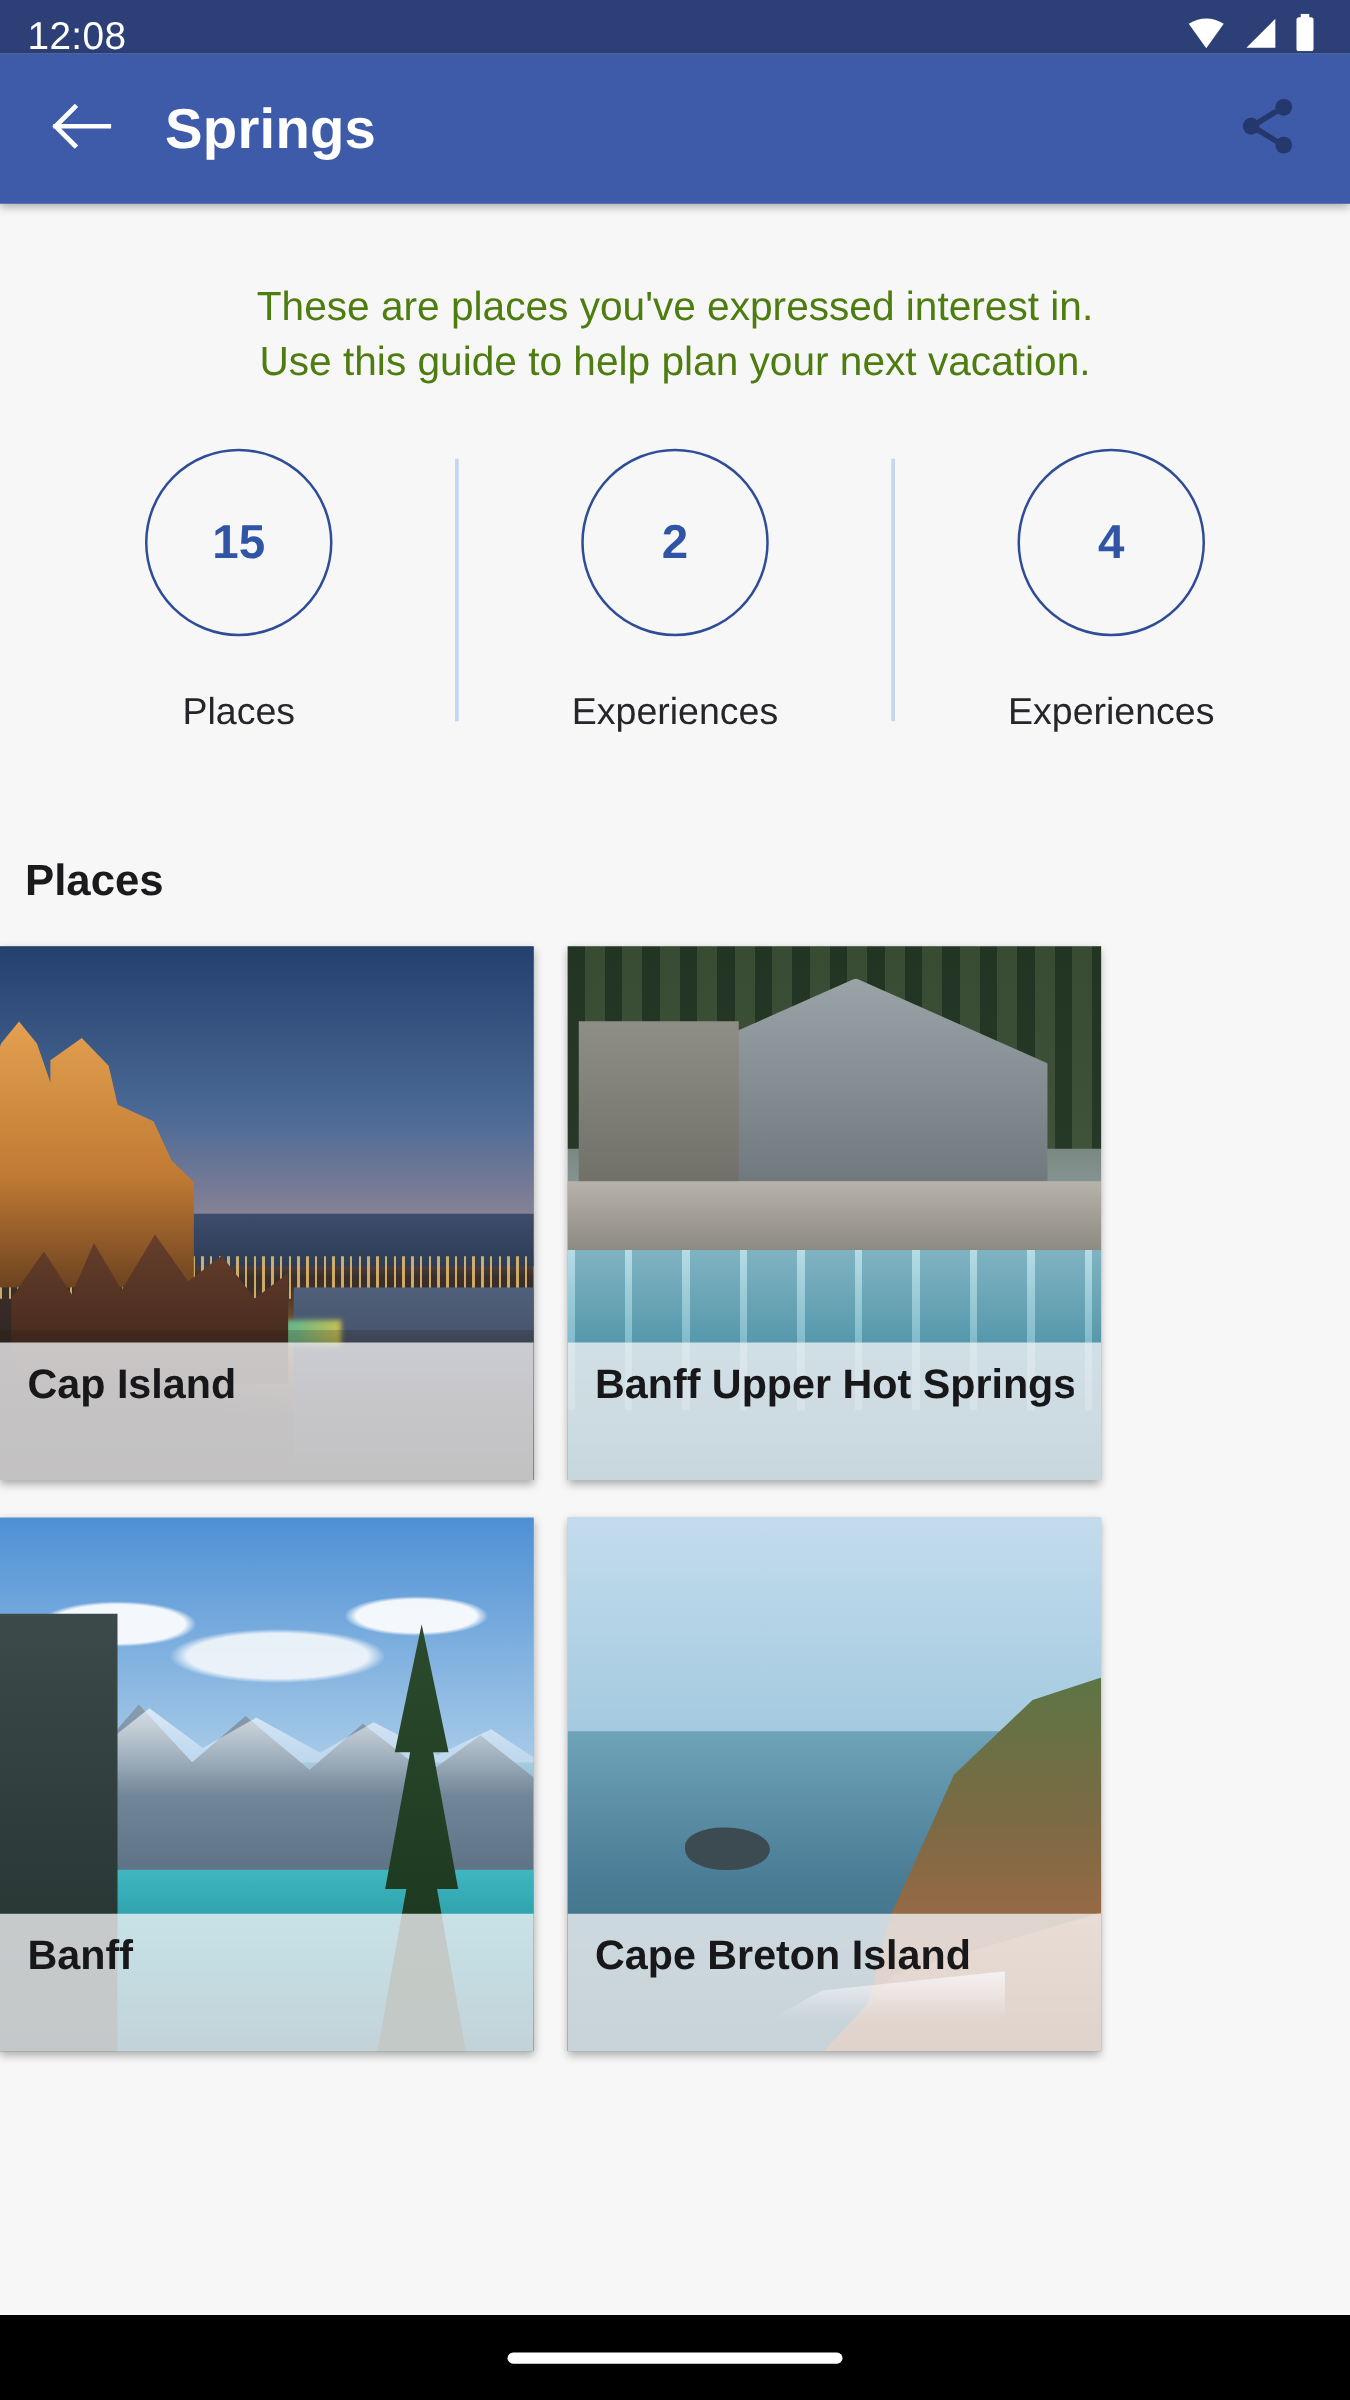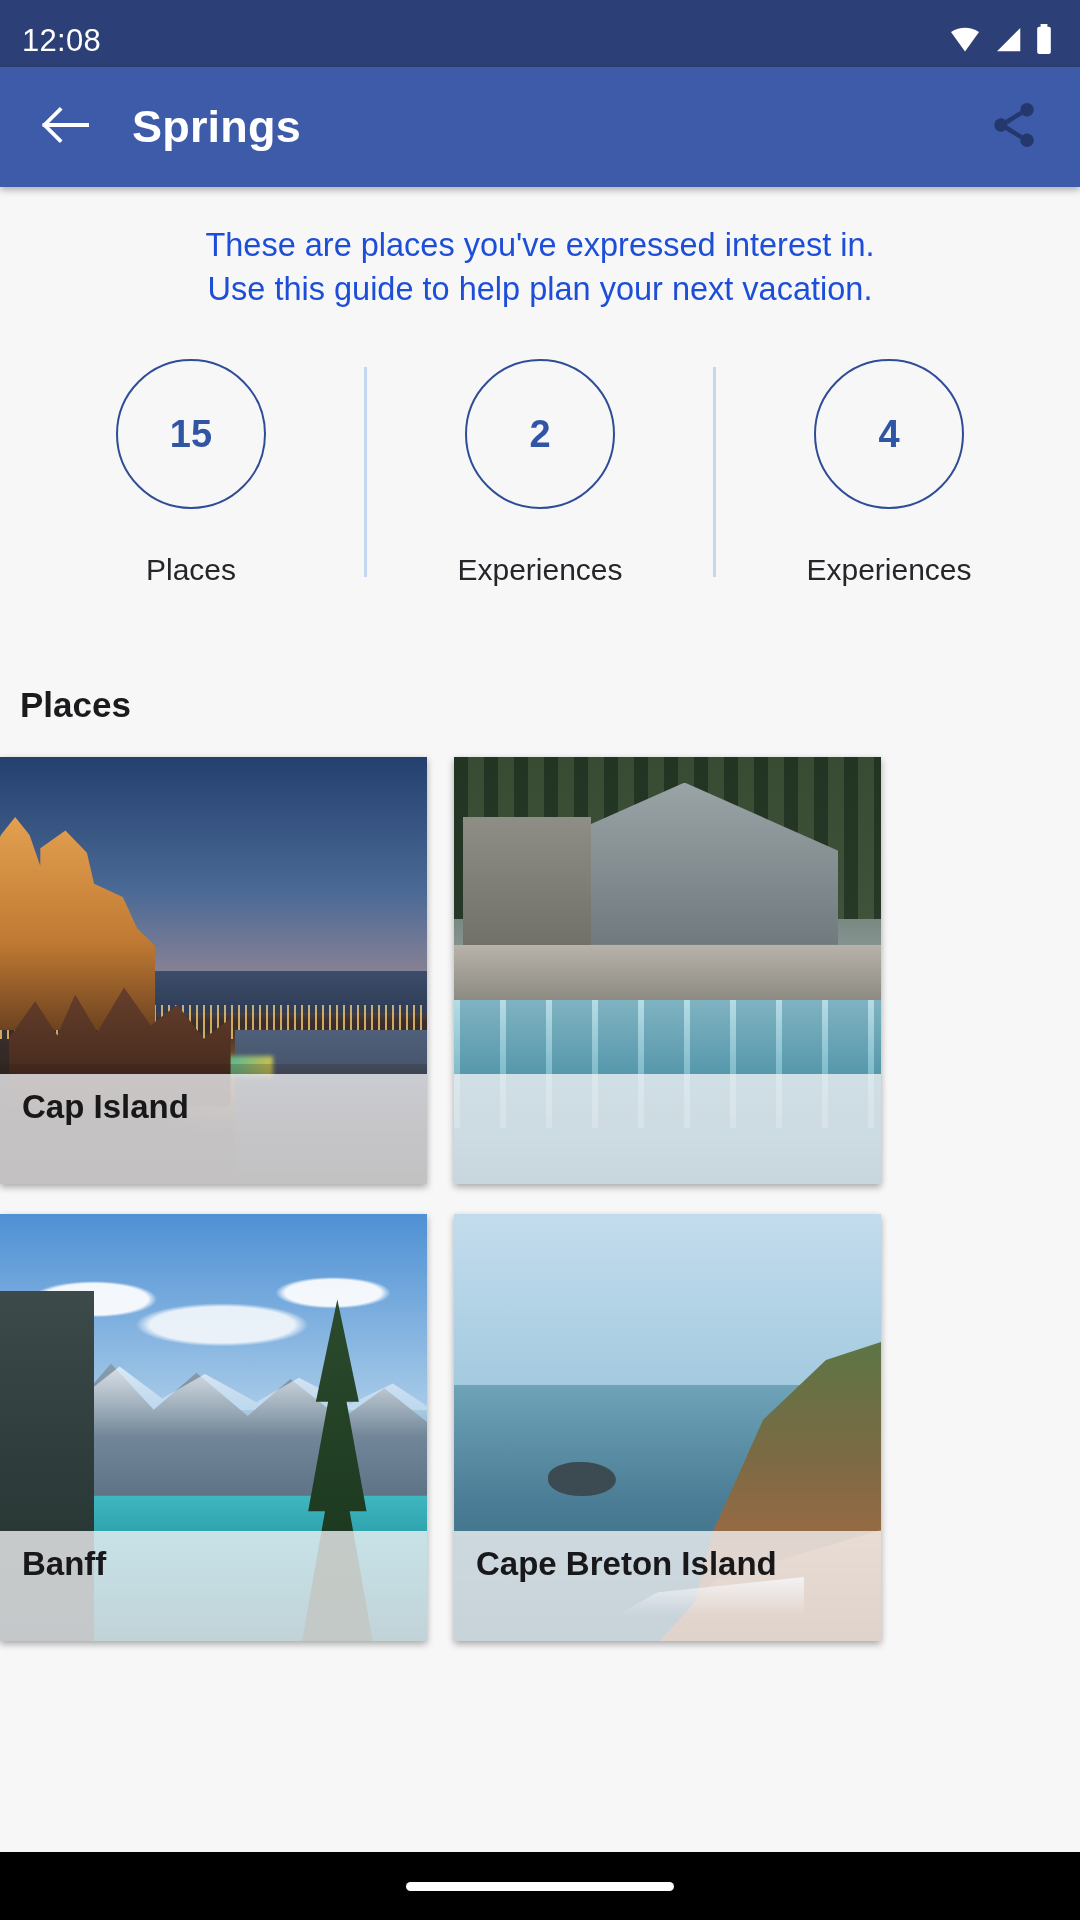--- a/index.html
+++ b/index.html
@@ -6,21 +6,21 @@
   html,body { width:1080px; height:1920px; }
   body {
     font-family:"Liberation Sans", sans-serif;
     background:#f7f7f8;
     overflow:hidden;
     position:relative;
   }
 
   
   .status-bar {
-    height:67px; width:100%;
+    height:43px; width:100%;
     background:#2c4077;
     display:flex; align-items:center;
     justify-content:space-between;
     padding:14px 26px 0 22px;
   }
   .status-time {
     color:#ffffff; font-size:31px; letter-spacing:.3px;
   }
   .status-icons { display:flex; align-items:center; gap:11px; }
 
@@ -47,21 +47,21 @@
   
   .content {
     position:absolute; top:172px; left:0; right:0; bottom:68px;
     background:#f7f7f8;
     overflow:hidden;
   }
 
   .intro {
     text-align:center;
     padding:51px 40px 0 40px;
-    color:#1d4ed8;
+    color:#4d7c0f;
     font-size:32.5px;
     line-height:44px;
   }
   .intro div { white-space:nowrap; }
 
   
   .stats {
     display:flex; align-items:flex-start;
     margin-top:48px;
     padding:0 18px;
@@ -377,20 +377,21 @@
     <div class="card">
       <div class="card-photo sc-banffsprings">
         <div class="trees"></div>
           <div class="roof"></div>
           <div class="lodgewall"></div>
         <div class="deck"></div>
           <div class="pool"></div>
           <div class="glass"></div>
       </div>
       <div class="caption">
+        <div class="cap-title">Banff Upper Hot Springs</div>
       </div>
     </div>
 
     <div class="card">
       <div class="card-photo sc-moraine">
         <div class="sky"></div>
           <div class="clouds"></div>
           <div class="peaks"></div>
         <div class="snow"></div>
           <div class="lake"></div>

